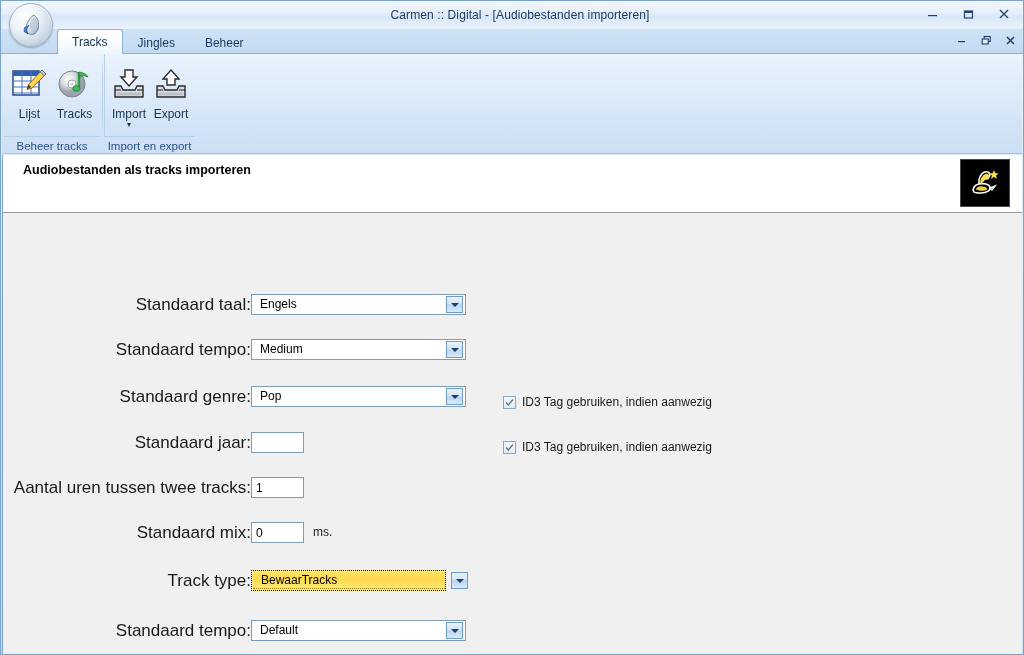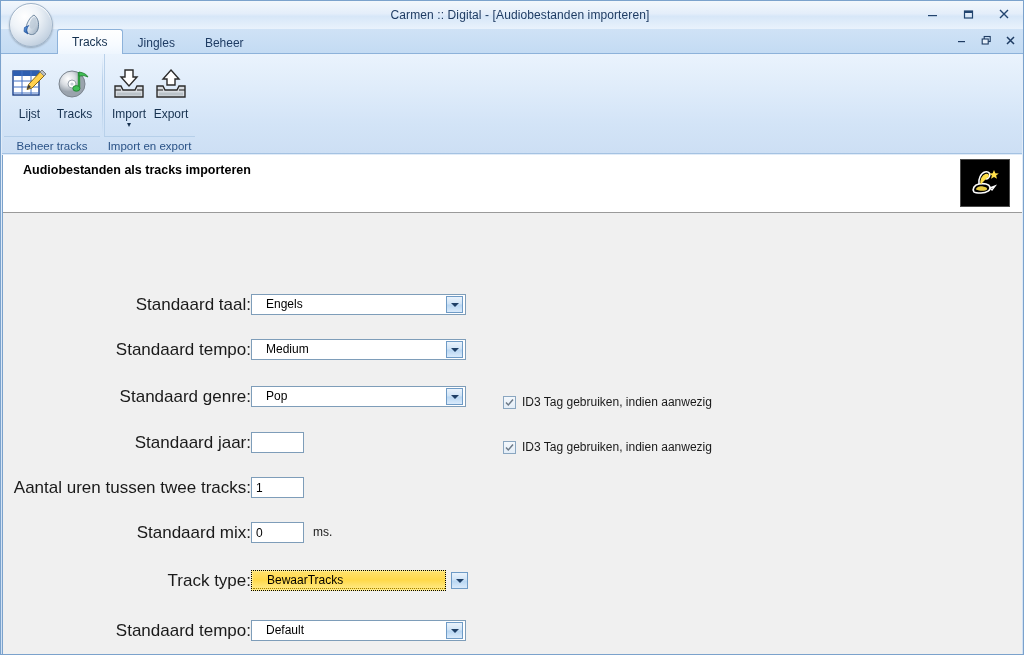--- a/index.html
+++ b/index.html
@@ -174,21 +174,21 @@
   
   .combo {
     position: relative;
     height: 21px;
     background: #ffffff;
     border: 1px solid #7e9db9;
     display: flex; align-items: center;
     cursor: pointer;
   }
   .combo-text {
-    flex: 1; padding-left: 14px;
+    flex: 1; padding-left: 8px;
     font-size: 12px; color: #000; line-height: 19px;
     white-space: nowrap; overflow: hidden;
   }
   .combo-btn {
     width: 17px; height: 17px; margin-right: 2px;
     background: linear-gradient(180deg, #eaf3fc 0%, #cfe3f6 48%, #b8d6f2 52%, #d9eafb 100%);
     border: 1px solid #6f9bc6;
     display: flex; align-items: center; justify-content: center;
     flex: 0 0 auto;
   }

